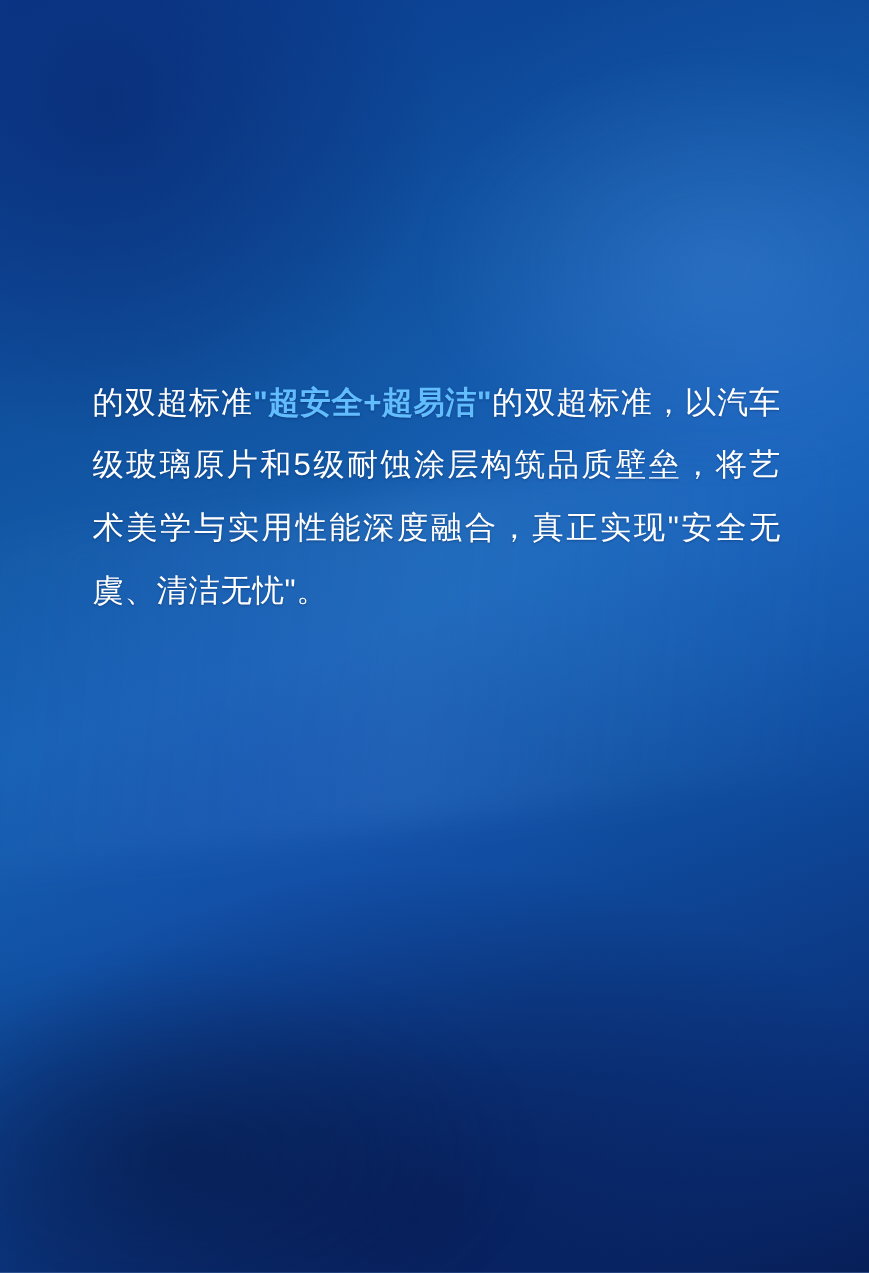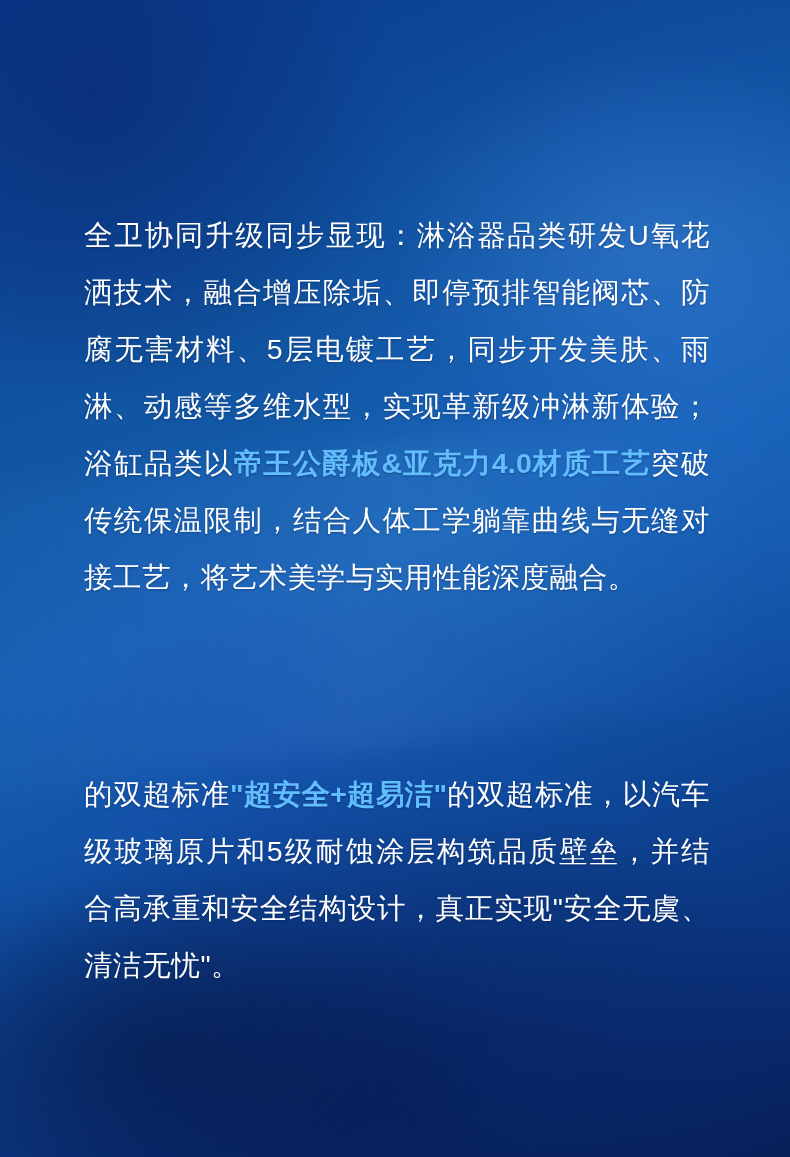--- a/index.html
+++ b/index.html
@@ -82,21 +82,18 @@
 </style>
 </head>
 <body>
 
 <div class="poster">
   <div class="glow-a"></div>
   <div class="glow-b"></div>
   <div class="glow-c"></div>
 
   <div class="content">
-    <p class="para first">
-      <span>全卫协同升级同步显现：淋浴器品类研发U氧花洒技术，融合增压除垢、即停预排智能阀芯、防腐无害材料、5层电镀工艺，同步开发美肤、雨淋、动感等多维水型，实现革新级冲淋新体验；浴缸品类以</span><span class="hl">帝王公爵板&amp;亚克力4.0材质工艺</span><span>突破传统保温限制，结合人体工学躺靠曲线与无缝对接工艺，将艺术美学与实用性能深度融合。</span>
-    </p>
 
     <p class="para second">
-      <span>的双超标准</span><span class="hl">"超安全+超易洁"</span><span>的双超标准，以汽车级玻璃原片和5级耐蚀涂层构筑品质壁垒，并结合高承重和安全结构设计，真正实现"安全无虞、清洁无忧"。</span>
+      <span>的双超标准</span><span class="hl">"超安全+超易洁"</span><span>的双超标准，以汽车级玻璃原片和5级耐蚀涂层构筑品质壁垒，将艺术美学与实用性能深度融合，真正实现"安全无虞、清洁无忧"。</span>
     </p>
   </div>
 </div>
 
 </body></html>

